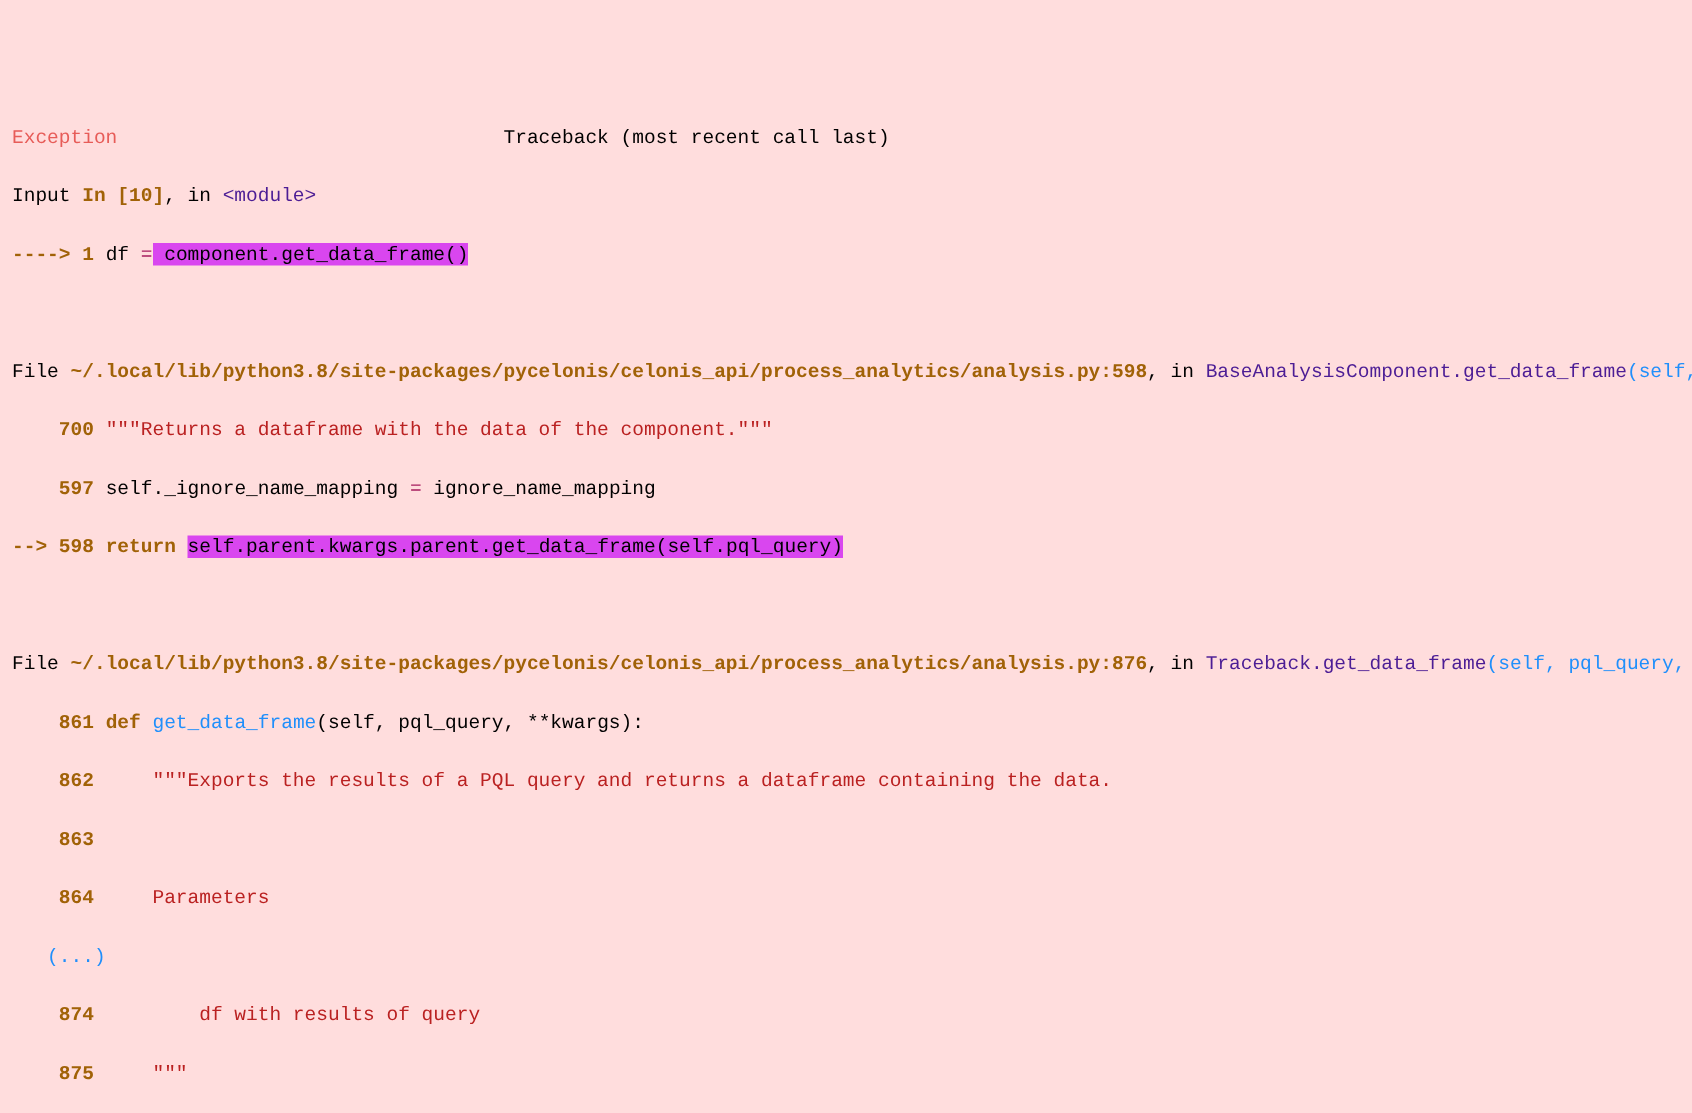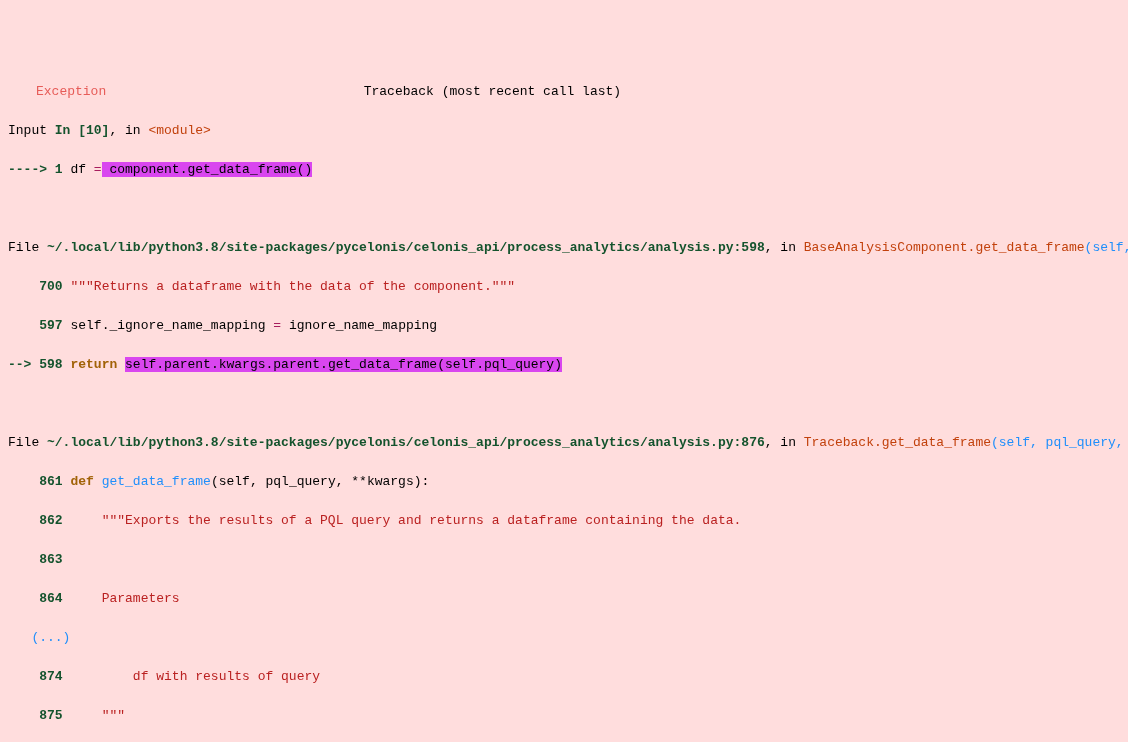--- a/index.html
+++ b/index.html
@@ -7,25 +7,25 @@
     background: #fdd;
     font-family: "Menlo", "Monaco", "Consolas", "Courier New", monospace;
     font-size: 13px;
     line-height: 1.5;
     color: #000;
     padding: 4px 8px;
     white-space: pre;
     width: 1128px;
   }
   .tb-line { white-space: pre; }
-  .c-red { color: #e75c58; margin-left: 28px; }
+  .c-red { color: #e75c58; }
   .c-blue { color: #208ffb; }
   .c-purple { color: #a71d5d; }
-  .c-teal { color: #c2410c; }
-  .c-green-bold { color: #14532d; font-weight: bold; }
+  .c-teal { color: #4c1d95; }
+  .c-green-bold { color: #a16207; font-weight: bold; }
   .c-darkred { color: #ba2121; }
   .c-kw { color: #a16207; font-weight: bold; }
   .hl { background: #d946ef; }
 </style>
 </head>
 <body>
 
 
 
 <div class="tb-line"><span class="c-red">Exception</span>                                 <span>Traceback (most recent call last)</span></div>

